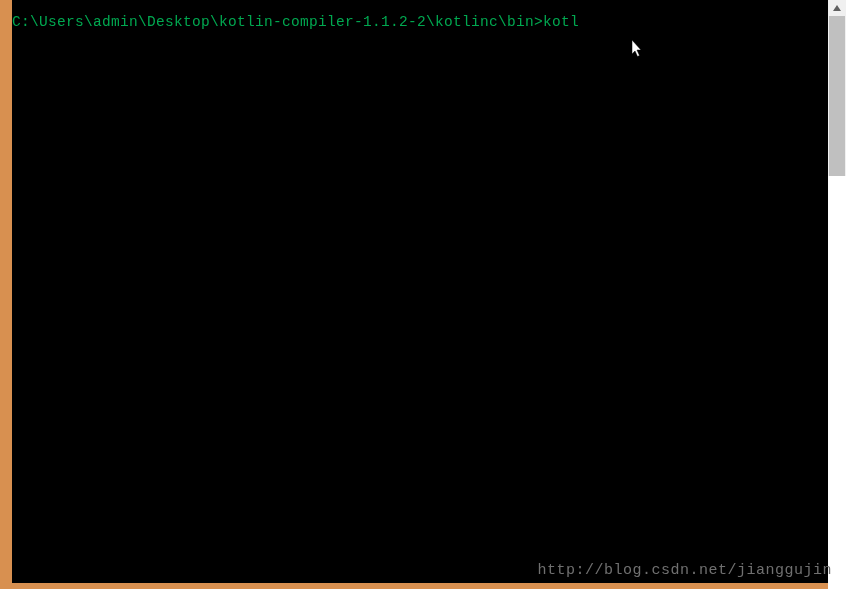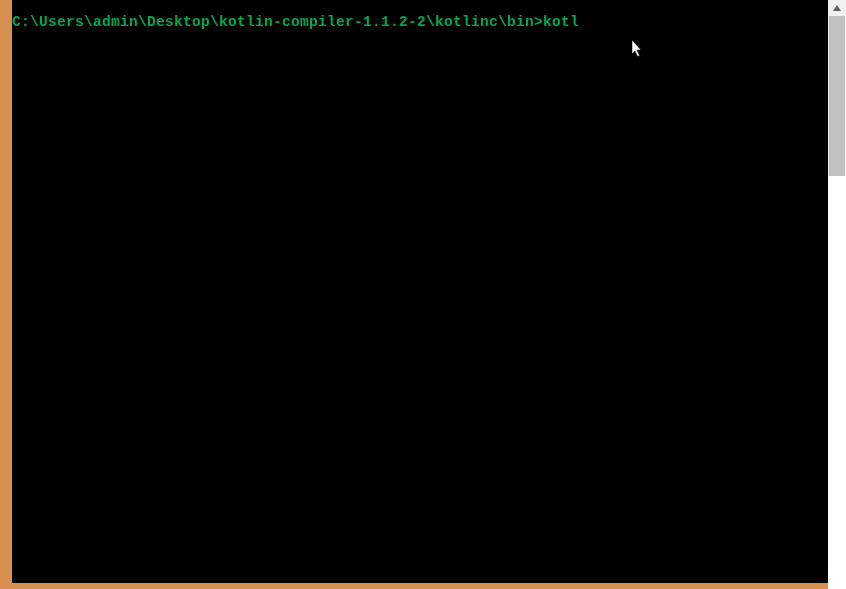--- a/index.html
+++ b/index.html
@@ -36,21 +36,20 @@
     }
     
     .terminal-content {
       position: absolute;
       left: 0;
       top: 0;
       width: 800px;
       height: 583px;
       background: #000000;
       padding: 14px 0 0 0;
-      font-weight: bold;
     }
     
     .prompt-line {
       color: #00a850;
       font-size: 14.5px;
       font-family: Consolas, 'Courier New', monospace;
       white-space: pre;
       letter-spacing: 0.3px;
       padding-left: 0;
     }
@@ -139,14 +138,15 @@
     <div class="scrollbar-thumb"></div>
     <div class="scrollbar-lower-track"></div>
   </div>
 
   <div class="cursor-pointer">
     <svg width="12" height="18" viewBox="0 0 12 18">
       <path d="M 0 0 L 0 14 L 3 11 L 5.5 16.5 L 7.5 15.5 L 5 10 L 9 10 Z" fill="#ffffff" stroke="#000000" stroke-width="0.5"></path>
     </svg>
   </div>
 
+  <div class="watermark">http://blog.csdn.net/jianggujin</div>
 
 </div>
 
 </body></html>

